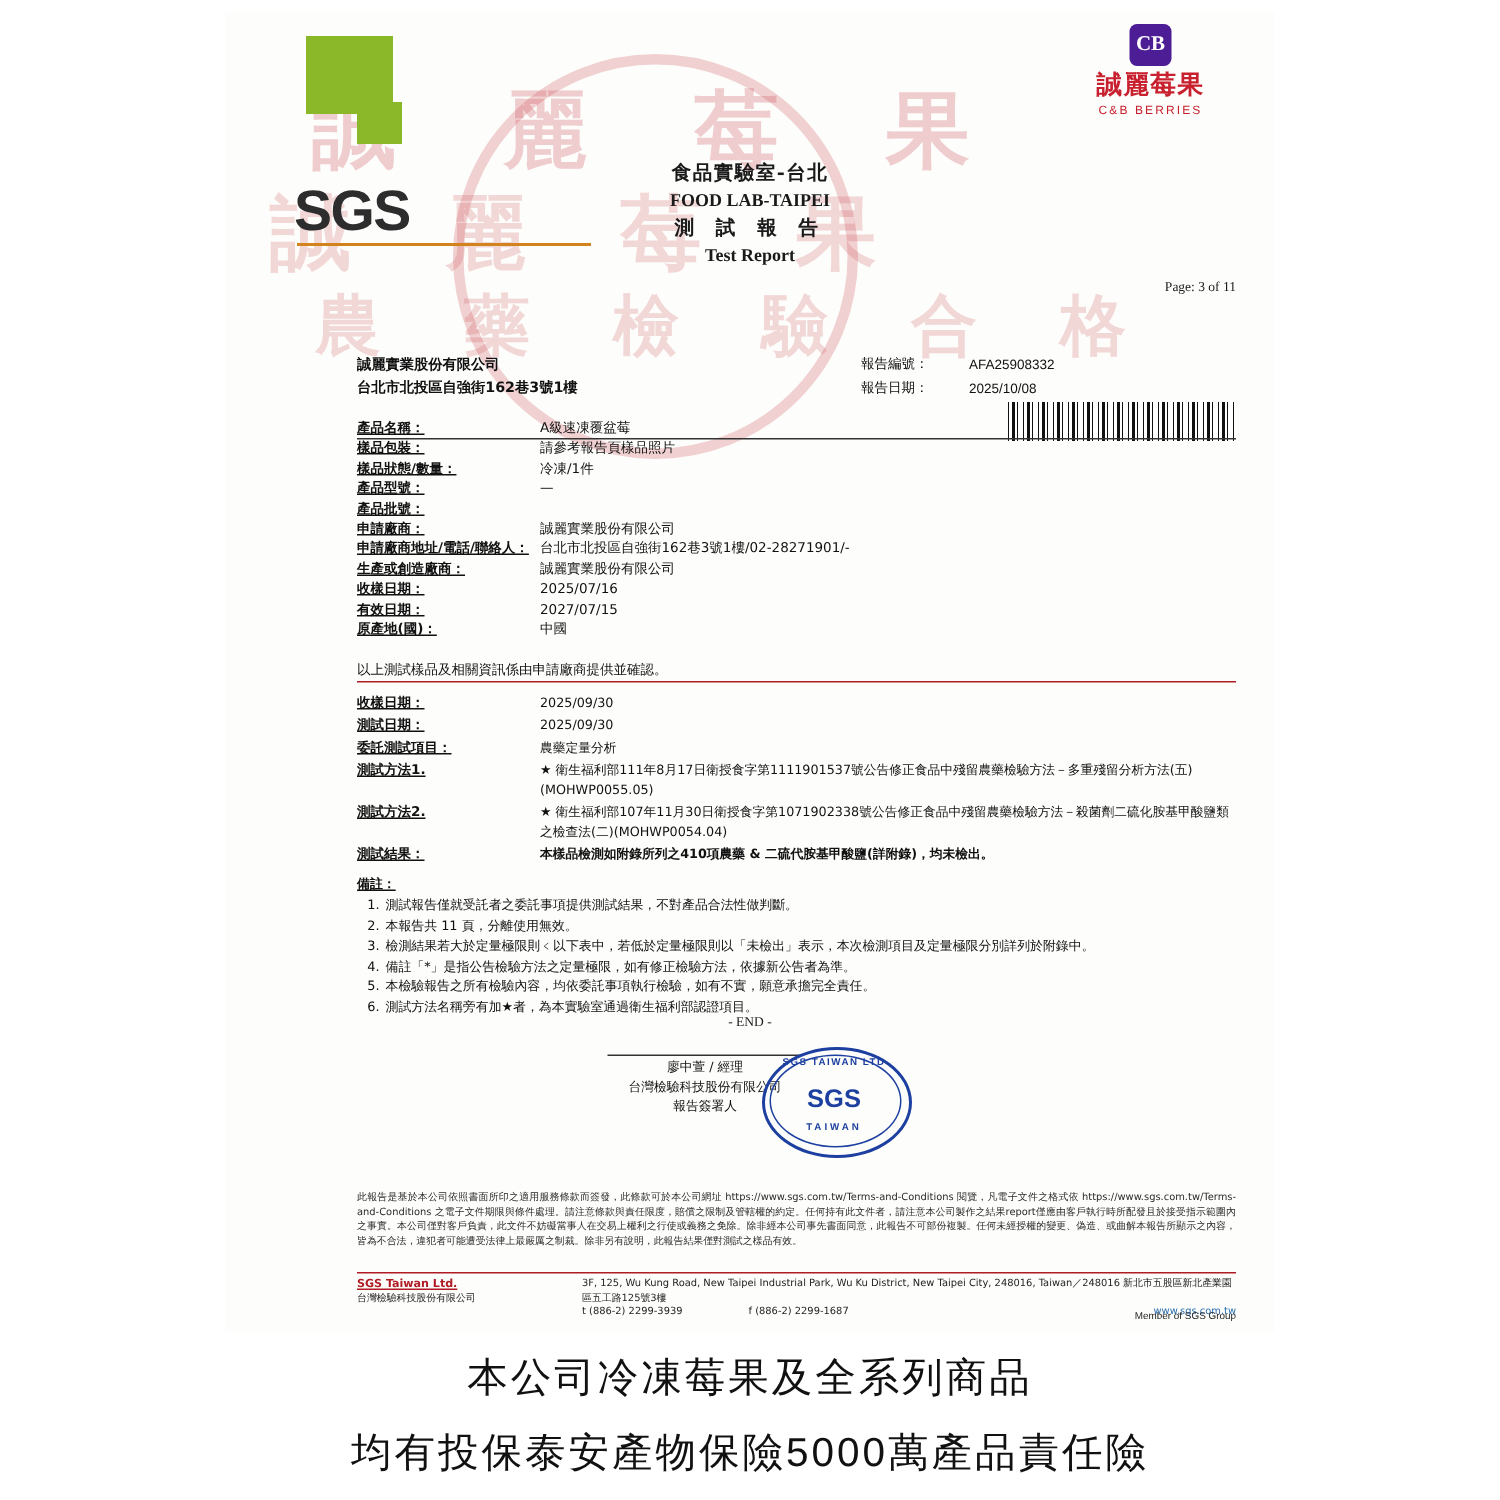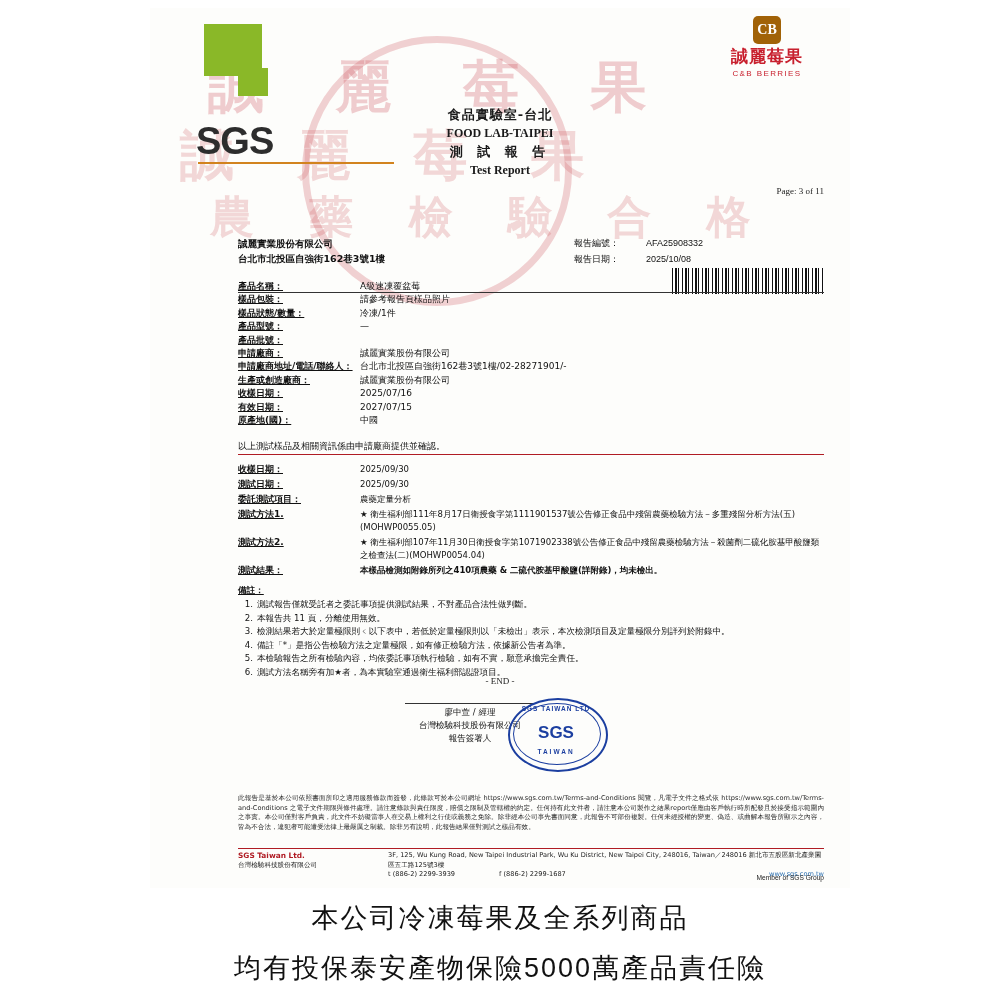--- a/index.html
+++ b/index.html
@@ -105,21 +105,21 @@
   .brand-logo {
     position: absolute;
     right: 24px; top: 8px;
     width: 118px;
     text-align: center;
     z-index: 3;
   }
   .brand-badge {
     width: 28px; height: 28px;
     margin: 0 auto 1px auto;
-    background: #a16207;
+    background: #4c1d95;
     border-radius: 5px;
     color: #fff;
     font-size: 14px;
     font-weight: bold;
     line-height: 28px;
     font-family: "Liberation Serif", serif;
   }
   .brand-cn {
     font-family: "DejaVu Sans", sans-serif;
     font-weight: bold;
@@ -408,21 +408,21 @@
     left: 88px; top: 843px;
     width: 586px;
     z-index: 3;
     display: flex;
     font-size: 6.6px;
     line-height: 9.5px;
     color: #222;
     font-family: "DejaVu Sans", sans-serif;
   }
   .foot-left { width: 150px; }
-  .foot-left .fl1 { color: #b01c24; font-weight: bold; font-size: 7.4px; }
+  .foot-left .fl1 { color: #b01c24; font-weight: bold; font-size: 7.4px; text-decoration: underline; }
   .foot-right { flex: 1; }
   .foot-member {
     position: absolute;
     right: 26px; top: 866px;
     font-size: 6.6px;
     color: #222;
     z-index: 3;
     font-family: "Liberation Sans", sans-serif;
   }
   

